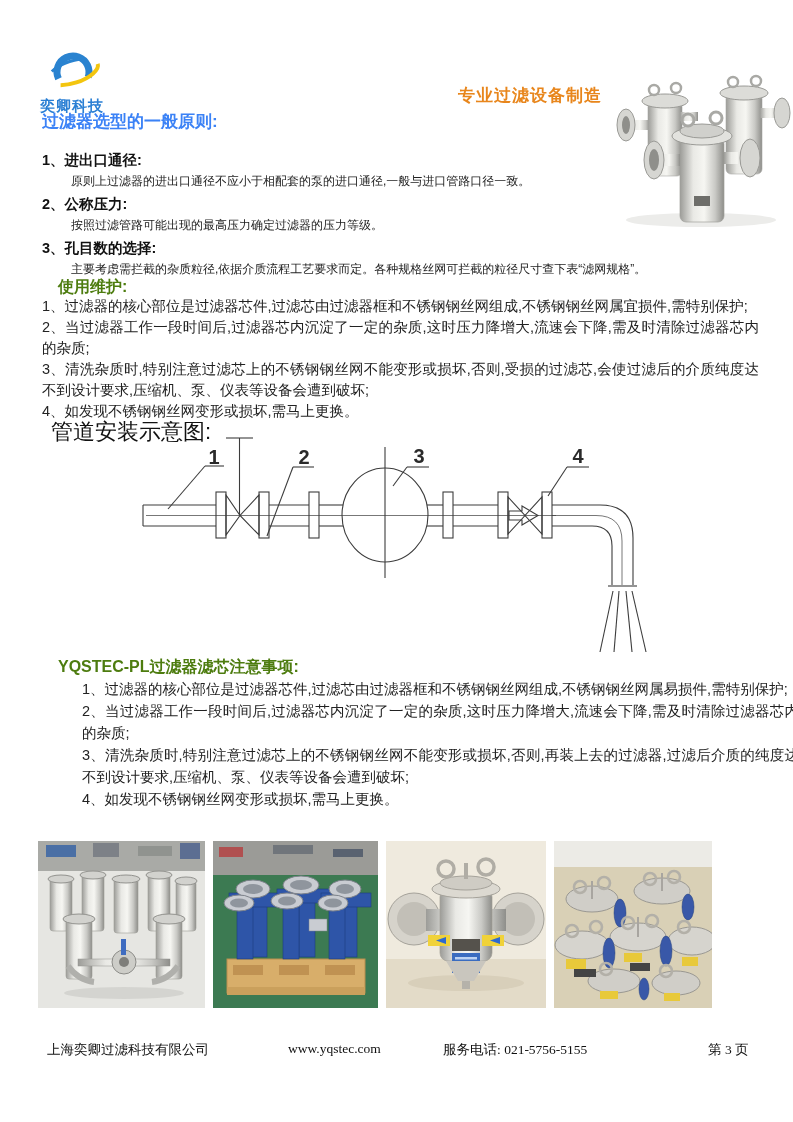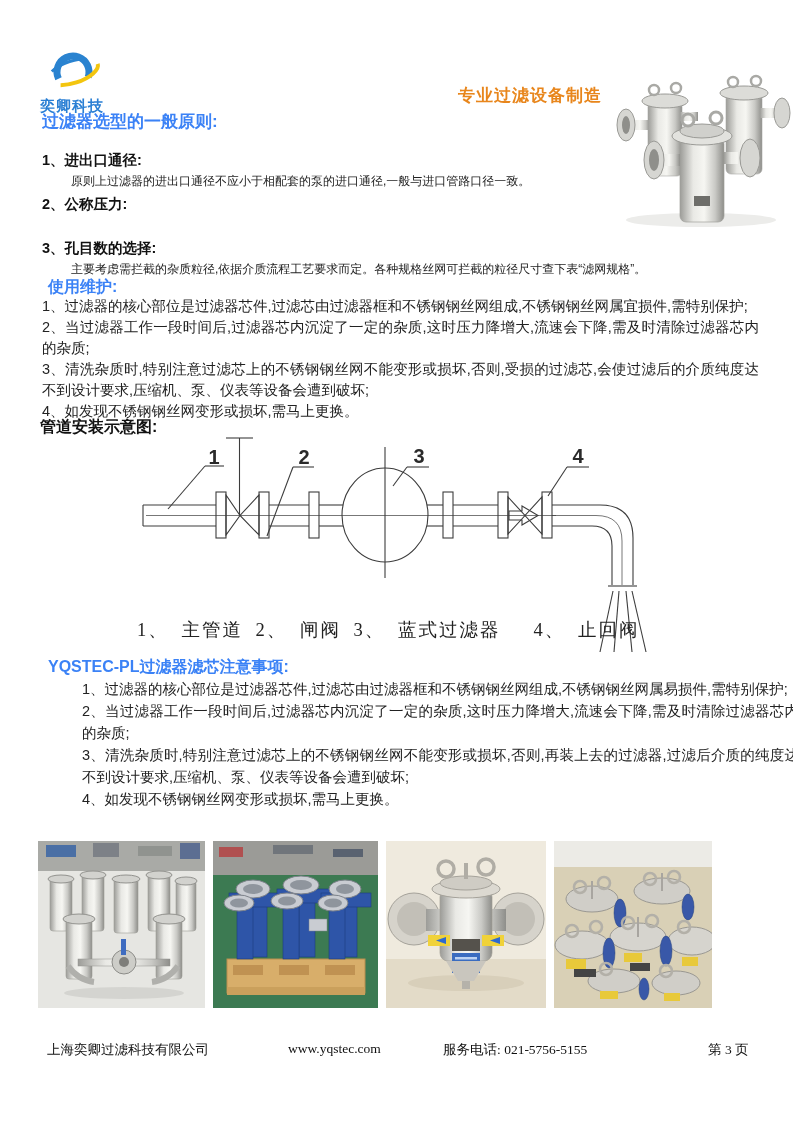--- a/index.html
+++ b/index.html
@@ -8,22 +8,22 @@
     position:relative; width:793px; height:1122px; margin:0 auto;
     background:#ffffff; overflow:hidden;
     font-family:"Liberation Sans", sans-serif; color:#1a1a1a;
   }
   .abs { position:absolute; }
   .logo-text { left:40px; top:97px; font-size:15px; font-weight:bold; color:#2a7fd4; letter-spacing:1px; }
   .slogan { left:458px; top:84px; font-size:17px; font-weight:bold; color:#e8861c; letter-spacing:1px; }
   .page-title { left:42px; top:110px; font-size:17px; font-weight:bold; color:#3b82f6; }
   .rule-head { left:42px; font-size:14.5px; font-weight:bold; color:#111; }
   .rule-body { left:71px; font-size:12px; color:#222; width:600px; white-space:nowrap; }
-  .sec-head-blue { left:48px; font-size:16px; font-weight:bold; color:#3b82f6; }
-  .sec-head-black { left:40px; font-size:16px; font-weight:bold; color:#111; }
+  .sec-head-blue { left:58px; font-size:16px; font-weight:bold; color:#4d7c0f; }
+  .sec-head-black { left:51px; font-size:22px; font-weight:normal; color:#111; }
   .para-list { left:42px; width:717px; font-size:14.5px; color:#222; }
   .para-list p { margin:0; text-align:justify; }
   .maint { top:296px; line-height:21px; }
   .notice-list { top:678px; line-height:22px;margin-left:40px; }
   .diagram-wrap { left:135px; top:437px; width:530px; height:220px; }
   .diagram-caption {
     left:137px; top:617px; width:430px;
     font-family:"Liberation Serif", serif;
     font-size:18.5px; color:#222; letter-spacing:2px; word-spacing:6px; white-space:nowrap;
   }
@@ -99,20 +99,21 @@
       <ellipse cx="144" cy="90" rx="10" ry="19" fill="#d6d6d2" stroke="#9a9a96"></ellipse>
       <rect x="88" y="128" width="16" height="10" fill="#6e6e6a"></rect>
     </g>
   </svg>
 
   <div class="abs page-title">过滤器选型的一般原则:</div>
 
   <div class="abs rule-head" style="top:151px">1、进出口通径:</div>
   <div class="abs rule-body" style="top:173px">原则上过滤器的进出口通径不应小于相配套的泵的进口通径,一般与进口管路口径一致。</div>
   <div class="abs rule-head" style="top:195px">2、公称压力:</div>
+  <div class="abs rule-body" style="top:217px">按照过滤管路可能出现的最高压力确定过滤器的压力等级。</div>
   <div class="abs rule-head" style="top:239px">3、孔目数的选择:</div>
   <div class="abs rule-body" style="top:261px">主要考虑需拦截的杂质粒径,依据介质流程工艺要求而定。各种规格丝网可拦截的粒径尺寸查下表“滤网规格”。</div>
 
   <div class="abs sec-head-blue" style="top:277px">使用维护:</div>
   <div class="abs para-list maint">
     <p>1、过滤器的核心部位是过滤器芯件,过滤芯由过滤器框和不锈钢钢丝网组成,不锈钢钢丝网属宜损件,需特别保护;</p>
     <p>2、当过滤器工作一段时间后,过滤器芯内沉淀了一定的杂质,这时压力降增大,流速会下降,需及时清除过滤器芯内的杂质;</p>
     <p>3、清洗杂质时,特别注意过滤芯上的不锈钢钢丝网不能变形或损坏,否则,受损的过滤芯,会使过滤后的介质纯度达不到设计要求,压缩机、泵、仪表等设备会遭到破坏;</p>
     <p>4、如发现不锈钢钢丝网变形或损坏,需马上更换。</p>
   </div>
@@ -175,21 +176,20 @@
       <line x1="567" y1="467" x2="589" y2="467"></line>
         <line x1="567" y1="467" x2="548" y2="496"></line>
     </g>
     <g fill="#2a2a2a" font-family="Liberation Sans, sans-serif" font-size="20" font-weight="bold" text-anchor="middle">
       <text x="214" y="464">1</text>
       <text x="304" y="464">2</text>
       <text x="419" y="463">3</text>
       <text x="578" y="463">4</text>
     </g>
   </svg>
-  <div class="abs diagram-caption">1、 主管道 2、 闸阀 3、 蓝式过滤器　 4、 止回阀</div>
 
   <div class="abs sec-head-blue" style="top:657px">YQSTEC-PL过滤器滤芯注意事项:</div>
   <div class="abs para-list notice-list">
     <p>1、过滤器的核心部位是过滤器芯件,过滤芯由过滤器框和不锈钢钢丝网组成,不锈钢钢丝网属易损件,需特别保护;</p>
     <p>2、当过滤器工作一段时间后,过滤器芯内沉淀了一定的杂质,这时压力降增大,流速会下降,需及时清除过滤器芯内的杂质;</p>
     <p>3、清洗杂质时,特别注意过滤芯上的不锈钢钢丝网不能变形或损坏,否则,再装上去的过滤器,过滤后介质的纯度达不到设计要求,压缩机、泵、仪表等设备会遭到破坏;</p>
     <p>4、如发现不锈钢钢丝网变形或损坏,需马上更换。</p>
   </div>
 
   <div class="abs photos">

